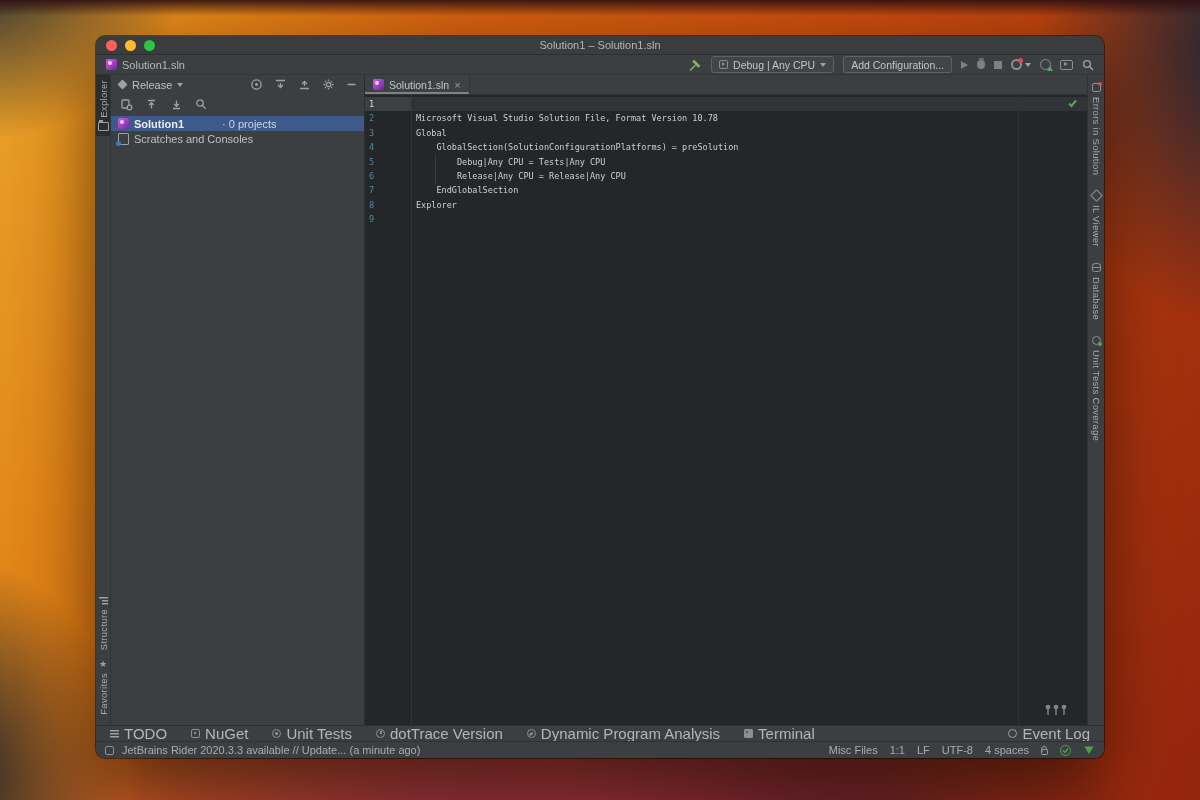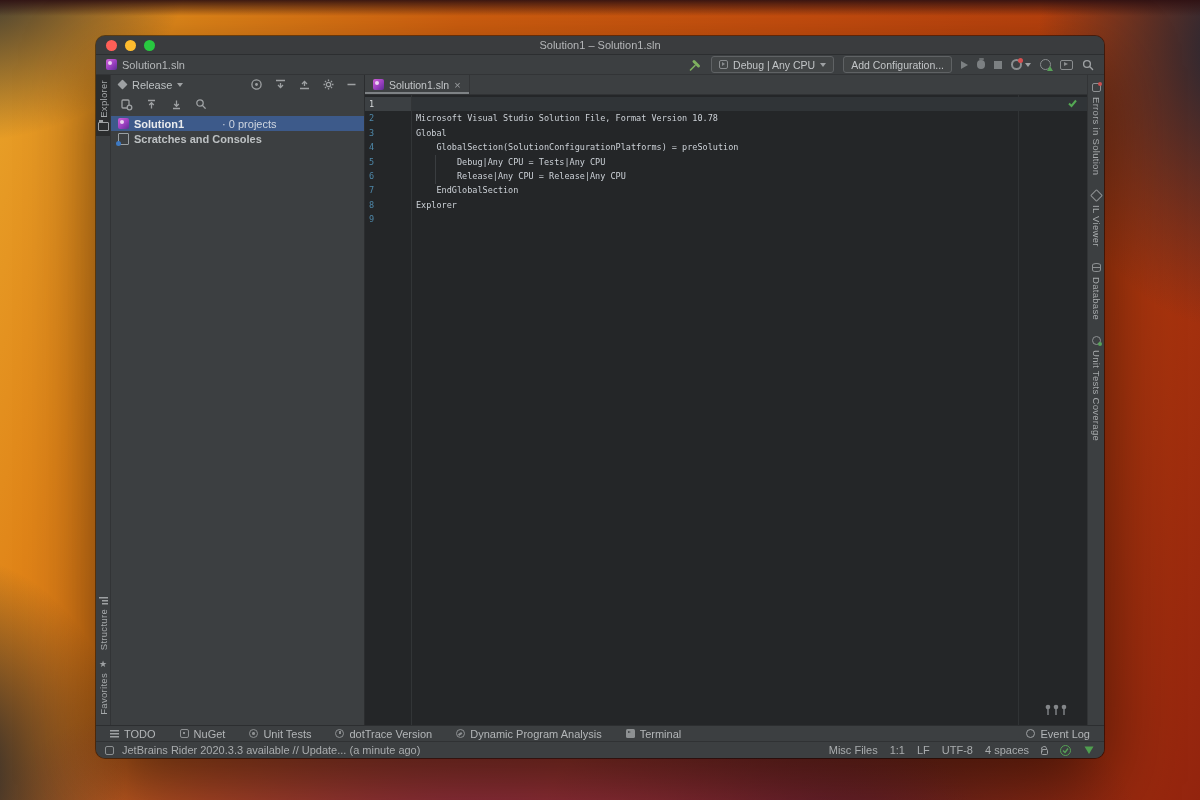--- a/index.html
+++ b/index.html
@@ -92,21 +92,21 @@
   .panel{width:253px;flex:none;background:#3c3f41;border-right:1px solid #2b2d2f;display:flex;flex-direction:column;}
   .panel-header{height:19px;flex:none;display:flex;align-items:center;gap:5px;padding:0 7px;font-size:11px;color:#bcc0c2;}
   .ph-icons{margin-left:auto;display:flex;align-items:center;gap:11px;}
   .sol-ic{width:9px;height:9px;background:#9ea1a3;transform:rotate(45deg) scale(.8);border-radius:1px;}
   .panel-toolbar{height:20px;flex:none;display:flex;align-items:center;gap:12px;padding:0 9px;}
   .tree{flex:1;padding-top:2px;font-size:11px;color:#bdc1c3;}
   .tree-row{height:15px;display:flex;align-items:center;gap:5px;padding-left:7px;white-space:nowrap;}
   .tree-row.selected{background:#3d5a8a;color:#e9ebed;}
   .tree-row.selected .detail{color:#cfd6e0;}
   .tree-row .lbl{font-weight:bold;}
-  .tree-row:not(.selected) .lbl{font-weight:bold;}
+  .tree-row:not(.selected) .lbl{font-weight:normal;}
   .detail{color:#9ea2a5;margin-left:33px;}
   .js-icon{display:inline-flex;}
   
   .editor{flex:1;min-width:0;display:flex;flex-direction:column;background:#242628;}
   .tabs{height:19px;flex:none;background:#3c3f41;display:flex;border-bottom:1px solid #303234;}
   .tab{display:flex;align-items:center;gap:5px;padding:0 8px;background:#3e4143;
     border-right:1px solid #333537;box-shadow:inset 0 -2px 0 #7e8285;font-size:10.5px;color:#c3c6c8;}
   .tab .close::before{content:"\00d7";color:#9b9ea0;font-size:11px;line-height:10px;}
   .code-area{flex:1;position:relative;overflow:hidden;padding-top:2px;
     font-family:"DejaVu Sans Mono",monospace;font-size:8.5px;}
@@ -115,21 +115,21 @@
   .indent-guide{position:absolute;left:70px;top:60px;height:29px;width:1px;background:#3a3d40;}
   .code-line{display:flex;height:14.4px;line-height:14.4px;white-space:pre;color:#ccd1d7;position:relative;}
   .code-line .ln{width:42px;flex:none;padding-left:4px;color:#4e87a8;box-sizing:content-box;}
   .code-line .code{flex:1;padding-left:5px;}
   .code-line.current{background:#30343. ;background:#303437;}
   .code-line.current .ln{background:#3c4043;color:#d9dbdd;}
   .check-ic{position:absolute;right:9px;top:3px;}
   .pins{position:absolute;right:20px;bottom:9px;}
   
   .bottombar{height:15px;flex:none;background:#3c3f41;border-top:1px solid #2c2e30;
-    display:flex;align-items:center;gap:24px;padding:0 14px;font-size:11px;color:#b3b6b8;}
+    display:flex;align-items:center;gap:24px;padding:0 14px;font-size:15px;color:#b3b6b8;}
   .bb-item{display:inline-flex;align-items:center;gap:5px;white-space:nowrap;}
   .bbic{width:9px;height:9px;position:relative;flex:none;}
   .ic-todo{background:
     linear-gradient(#9ea1a3,#9ea1a3) 0 1px/9px 1.5px no-repeat,
     linear-gradient(#9ea1a3,#9ea1a3) 0 4px/9px 1.5px no-repeat,
     linear-gradient(#9ea1a3,#9ea1a3) 0 7px/9px 1.5px no-repeat;}
   .ic-nuget{border:1.5px solid #8d9092;border-radius:2px;box-sizing:border-box;}
   .ic-nuget::after{content:"";position:absolute;left:2px;top:2px;width:2px;height:2px;background:#8d9092;}
   .ic-unittests{border:1.5px solid #8d9092;border-radius:50%;box-sizing:border-box;}
   .ic-unittests::after{content:"";position:absolute;left:2px;top:2px;width:2.5px;height:2.5px;border-radius:50%;background:#8d9092;}

